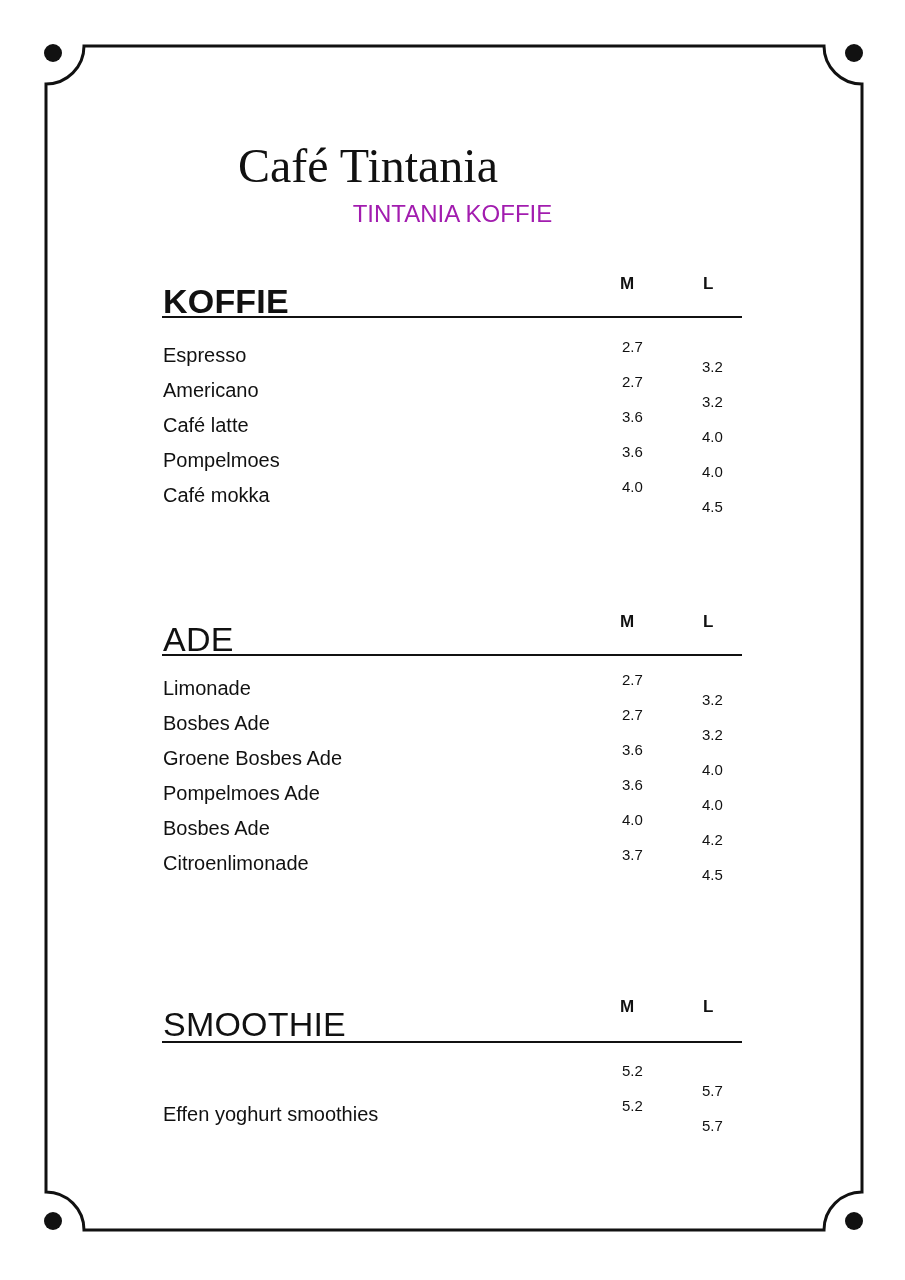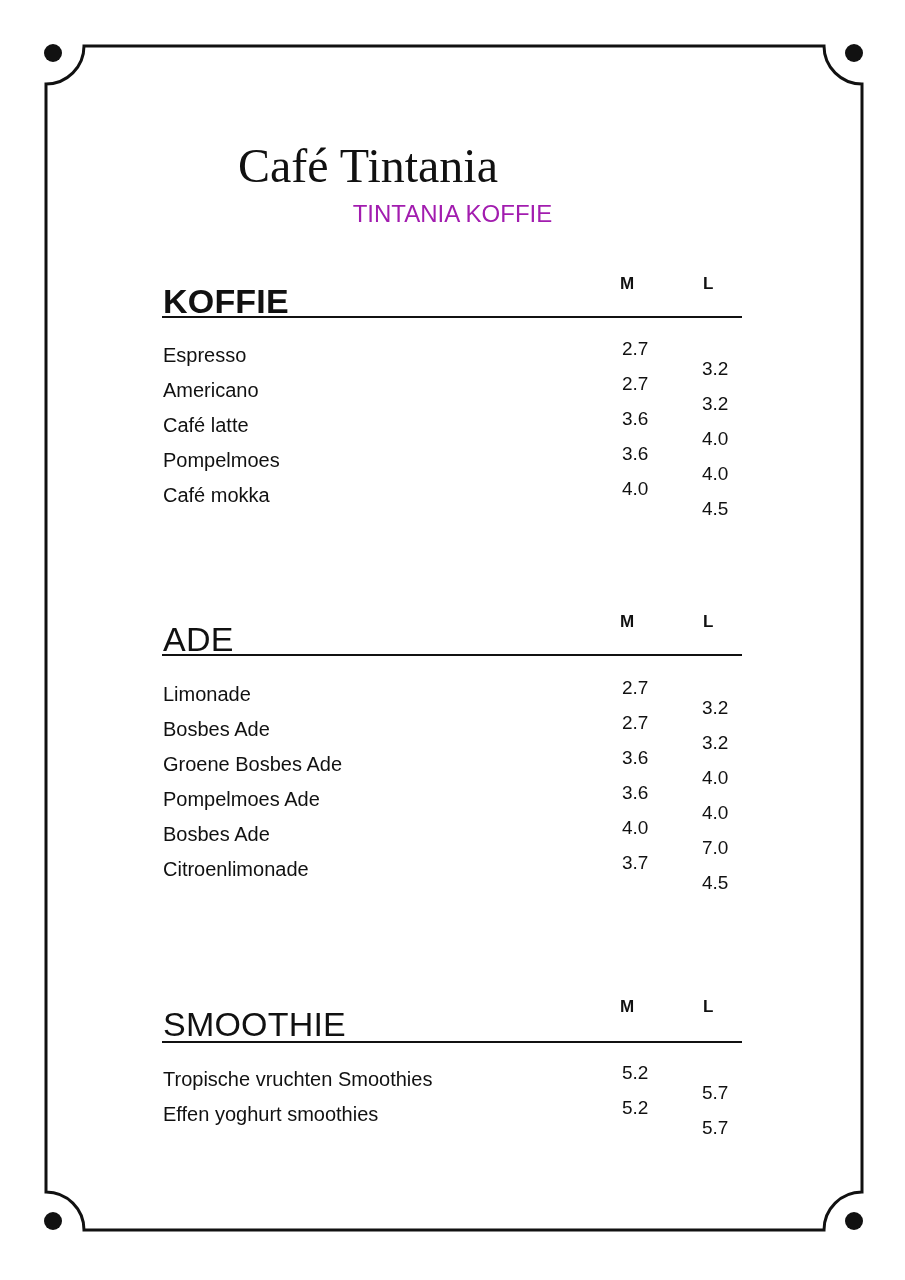--- a/index.html
+++ b/index.html
@@ -20,21 +20,21 @@
     .sec-head { position: relative; height: 40px; }
     .sec-title { position: absolute; left: 1px; top: 4px; font-size: 34px; font-weight: 700; letter-spacing: 0.2px; }
     .sec-title.light { font-weight: 400; }
     .col-m, .col-l { position: absolute; top: -4px; font-size: 17px; font-weight: 700; }
     .col-m { left: 458px; }
     .col-l { left: 541px; }
     .rule { position: absolute; left: 0; width: 580px; height: 0; border-top: 2px solid #111; }
     .items { position: absolute; left: 0; width: 580px; }
     .item { position: relative; height: 35px; }
     .item-name { position: absolute; left: 1px; top: 6px; font-size: 20px; }
-    .price-m, .price-l { position: absolute; top: 0; font-size: 19px; }
+    .price-m, .price-l { position: absolute; top: 0; font-size: 15px; }
     .price-m { left: 460px; }
     .price-l { left: 540px; margin-top: 20px; }
   </style>
 </head>
 <body>
 
 <svg class="frame" width="905" height="1280" viewBox="0 0 905 1280">
   <path d="M84,46 L824,46 A38,38 0 0 0 862,84 L862,1192 A38,38 0 0 0 824,1230 L84,1230 A38,38 0 0 0 46,1192 L46,84 A38,38 0 0 0 84,46 Z" fill="none" stroke="#111" stroke-width="3"></path>
   <circle cx="53" cy="53" r="9" fill="#111"></circle>
   <circle cx="854" cy="53" r="9" fill="#111"></circle>
@@ -81,21 +81,21 @@
   </div>
 </div>
 
 <div class="section" style="top:616px;">
   <div class="sec-head">
     <div class="sec-title light">ADE</div>
     <div class="col-m">M</div>
     <div class="col-l">L</div>
   </div>
   <div class="rule" style="top:38px;"></div>
-  <div class="items" style="top:61px;text-align:right;">
+  <div class="items" style="top:55px;text-align:right;">
     <div class="item">
         <span class="item-name">Limonade</span>
         <span class="price-m">2.7</span>
         <span class="price-l">3.2</span>
       </div>
     <div class="item">
         <span class="item-name">Bosbes Ade</span>
         <span class="price-m">2.7</span>
         <span class="price-l">3.2</span>
       </div>
@@ -105,40 +105,39 @@
         <span class="price-l">4.0</span>
       </div>
     <div class="item">
         <span class="item-name">Pompelmoes Ade</span>
         <span class="price-m">3.6</span>
         <span class="price-l">4.0</span>
       </div>
     <div class="item">
         <span class="item-name">Bosbes Ade</span>
         <span class="price-m">4.0</span>
-        <span class="price-l">7.0</span>
+        <span class="price-l">4.2</span>
       </div>
     <div class="item">
         <span class="item-name">Citroenlimonade</span>
         <span class="price-m">3.7</span>
         <span class="price-l">4.5</span>
       </div>
   </div>
 </div>
 
 <div class="section" style="top:1001px;">
   <div class="sec-head">
     <div class="sec-title light">SMOOTHIE</div>
     <div class="col-m">M</div>
     <div class="col-l">L</div>
   </div>
   <div class="rule" style="top:40px;"></div>
   <div class="items" style="top:61px;">
     <div class="item">
-        <span class="item-name">Tropische vruchten Smoothies</span>
         <span class="price-m">5.2</span>
         <span class="price-l">5.7</span>
       </div>
     <div class="item">
         <span class="item-name">Effen yoghurt smoothies</span>
         <span class="price-m">5.2</span>
         <span class="price-l">5.7</span>
       </div>
   </div>
 </div>

